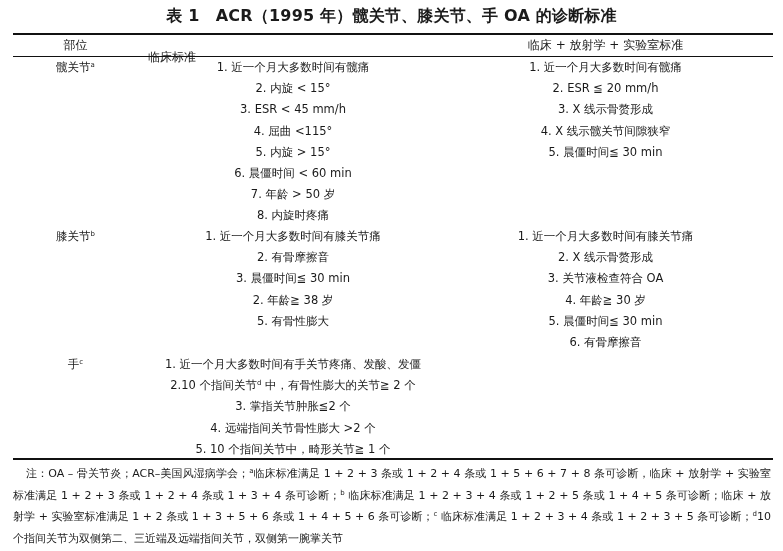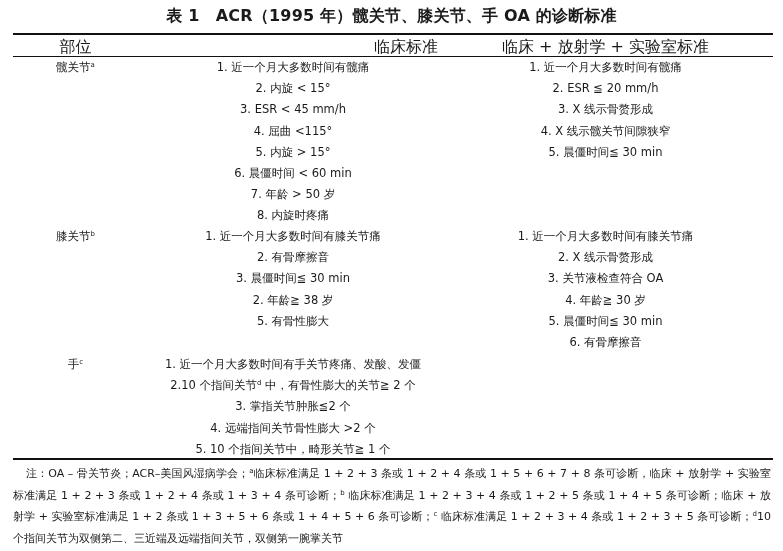--- a/index.html
+++ b/index.html
@@ -12,24 +12,24 @@
       position: absolute; left: 0; top: 6px; width: 783px;
       text-align: center; font-size: 16px; font-weight: bold;
       font-family: "DejaVu Sans", "Liberation Sans", sans-serif;
       letter-spacing: 0.2px;
     }
     .rule { position: absolute; left: 13px; width: 760px; background: #111; }
     .rule.top { top: 33px; height: 1.6px; }
     .rule.mid { top: 56px; height: 1px; }
     .rule.bot { top: 458px; height: 1.6px; }
 
-    .hdr { position: absolute; top: 37px; font-size: 16px;
+    .hdr { position: absolute; top: 37px; font-size: 12px;
       font-family: "DejaVu Sans", "Liberation Sans", sans-serif; }
     .col1 { left: 13px; width: 135px; text-align: center; }
-    .col2 { left: 148px; width: 290px; text-align: right; }
+    .col2 { left: 148px; width: 290px; text-align: left; margin-top: 12px; }
     .col3 { left: 438px; width: 335px; text-align: center; }
     .hdr.col1 { left: 13px; width: 125px; }
 
     .section { position: absolute; left: 0; width: 783px; }
     .cell { position: absolute; font-size: 11.5px; line-height: 21.2px;
       font-family: "DejaVu Sans", "Liberation Sans", sans-serif; }
     .site { left: 13px; width: 125px; text-align: center; }
     .site sup, .line sup { font-size: 7px; vertical-align: top; position: relative; top: -2px; }
     .cc { left: 148px; width: 290px; text-align: center; }
     .cr { left: 438px; width: 335px; text-align: center; }

